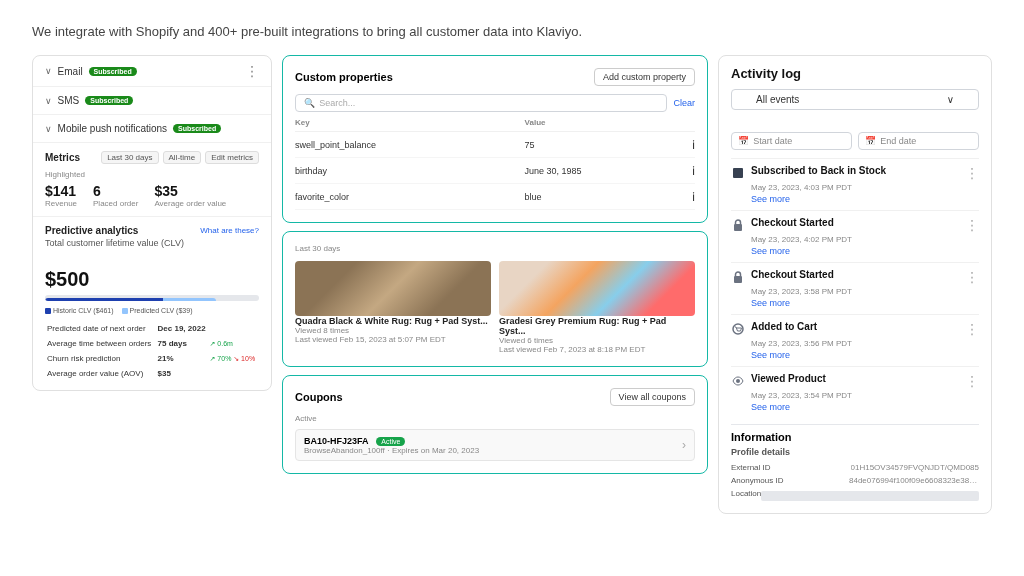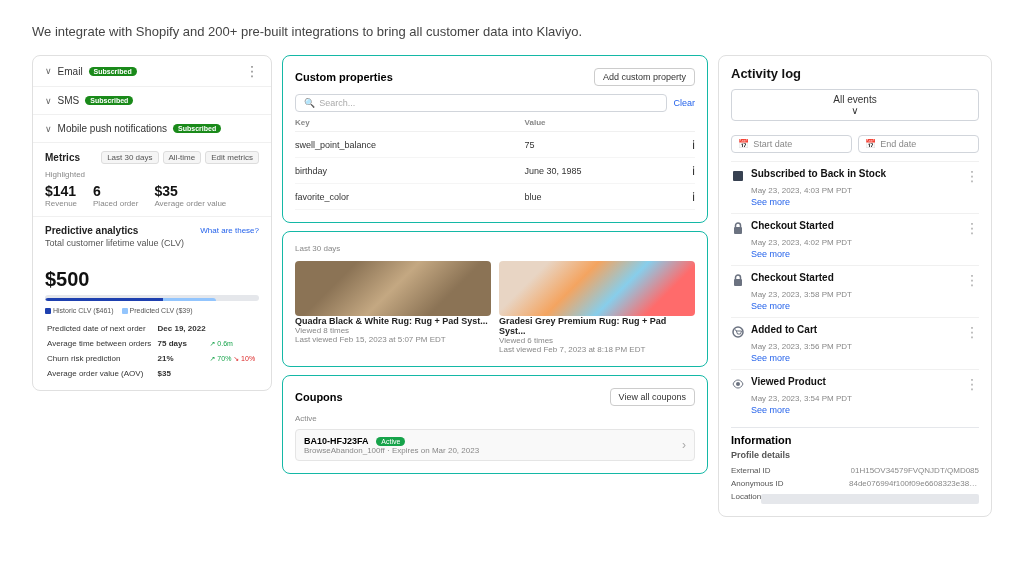--- a/index.html
+++ b/index.html
@@ -234,23 +234,22 @@
     }
     .panel-right-title { font-size: 13px; font-weight: 700; margin-bottom: 8px; color: #111; }
     .dropdown-row {
       border: 1px solid #d1d5db;
       border-radius: 4px;
       padding: 4px 24px;
       display: flex;
       align-items: center;
       justify-content: space-between;
       font-size: 10px;
-      margin-bottom: 14px;
+      margin-bottom: 22px;
       color: #333;
-      flex-direction: column;
     }
     .date-row {
       display: flex;
       gap: 6px;
       margin-bottom: 8px;
     }
     .date-box {
       flex: 1;
       border: 1px solid #d1d5db;
       border-radius: 4px;
@@ -306,21 +305,21 @@
       background: #e5e7eb;
       border-radius: 2px;
       width: 100%;
       margin-top: 2px;
     }
   </style>
 </head>
 <body>
 
 <div class="page-bg">
-  <p class="subline">We integrate with Shopify and 200+ pre-built integrations to bring all customer data into Klaviyo.</p>
+  <p class="subline">We integrate with Shopify and 400+ pre-built integrations to bring all customer data into Klaviyo.</p>
 
   <div class="panels-row">
 
     <div class="panel-left">
       <div class="panel-left-section">
         <div class="subscription-row">
           <span class="chevron">∨</span>
           <span>Email</span>
           <span class="badge-subscribed">Subscribed</span>
           <span class="three-dots">⋮</span>

